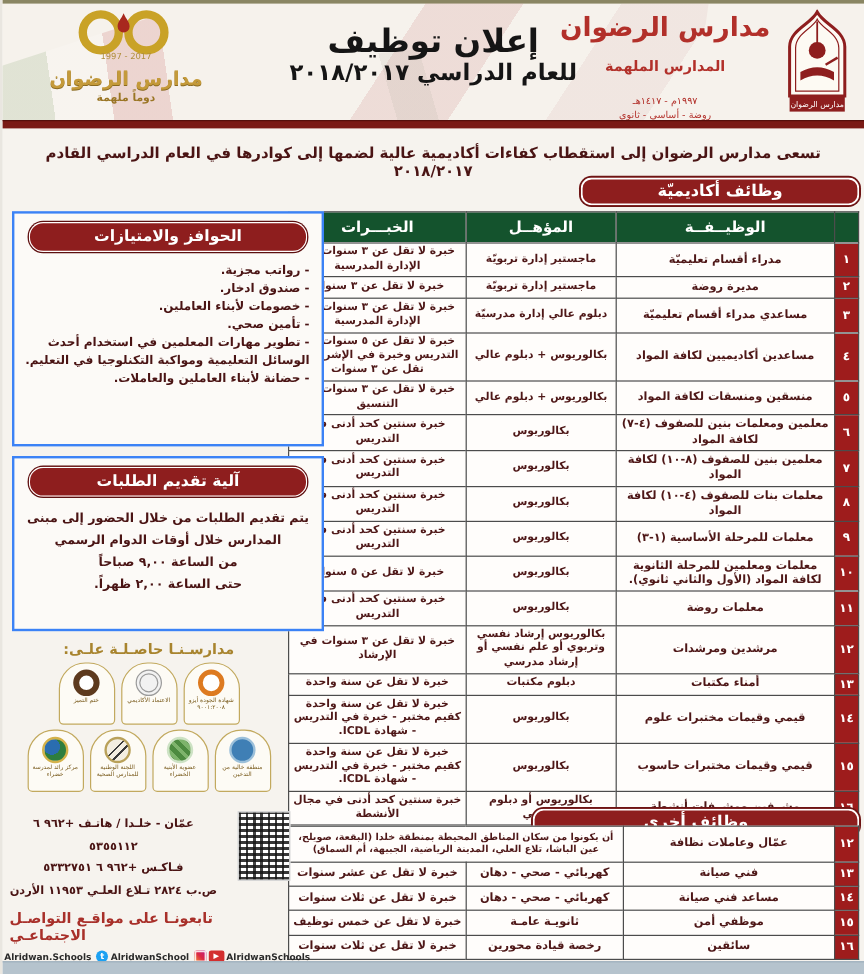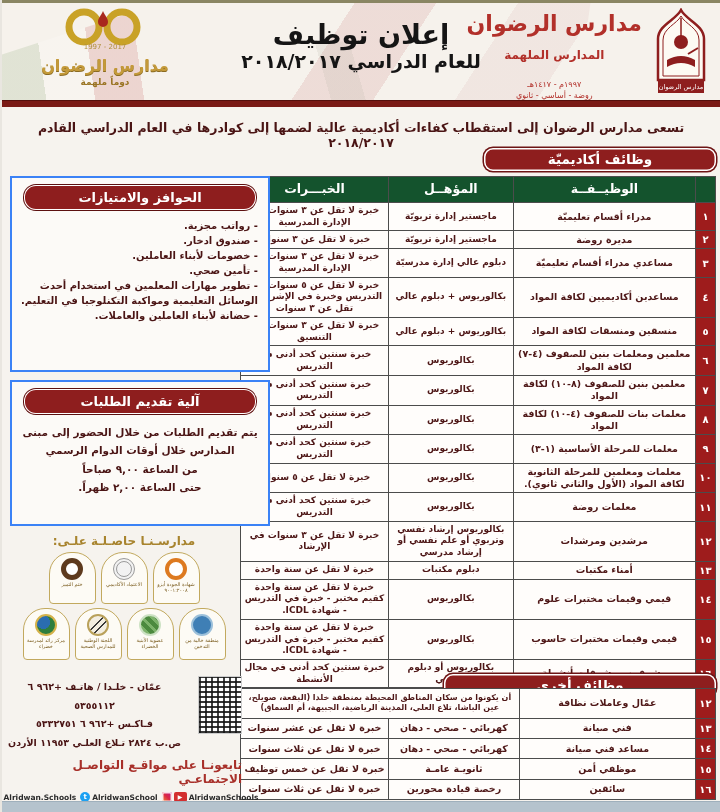--- a/index.html
+++ b/index.html
@@ -85,21 +85,21 @@
   
   .contact{ position:absolute; left:6px; top:676px; width:234px; }
   .contact-top{ display:flex; gap:17px; align-items:flex-start; }
   .qr{ width:44px; height:58px; flex:none; background-color:#fff; border:1px solid #ccc;
        background-image:
          repeating-linear-gradient(0deg, rgba(20,20,20,.85) 0 2px, transparent 2px 5px),
          repeating-linear-gradient(90deg, rgba(20,20,20,.8) 0 2px, transparent 2px 6px),
          repeating-linear-gradient(45deg, rgba(255,255,255,.5) 0 3px, transparent 3px 7px); }
   .contact-lines{ flex:1; text-align:center; padding-top:2px;}
   .contact-lines div{ font-size:9.5px; font-weight:bold; color:#4a1414; line-height:1.95; }
-  .social-title{ text-align:right; color:#a8302a; font-weight:bold; font-size:12px; margin-top:6px; letter-spacing:1px;}
+  .social-title{ text-align:left; color:#a8302a; font-weight:bold; font-size:12px; margin-top:6px; letter-spacing:1px;}
   .social-row{ direction:ltr; display:flex; justify-content:center; align-items:center; gap:4px; margin-top:6px; }
   .social-item{ display:flex; align-items:center; gap:2px; font-size:7.5px; color:#2a2a2a; font-weight:bold;}
   .sicon{ width:10px; height:10px; border-radius:2px; color:#fff; font-size:7px; line-height:10px; text-align:center; flex:none; font-weight:bold;}
   .fb{ background:#3b5998; }
   .tw{ background:#1da1f2; border-radius:50%; }
   .ig{ background:linear-gradient(45deg,#f09433,#dc2743,#bc1888); box-shadow:inset 0 0 0 1.5px rgba(255,255,255,.85); }
   .yt{ background:#d32f2f; width:13px; font-size:6px; }
   .web-line{ text-align:center; font-size:8.5px; font-weight:bold; color:#4a1414; margin-top:4px; }
 
   .footer-strip{ position:absolute; left:0; right:0; bottom:0; height:11px; background:#b5c3cd; border-top:1px solid #9fb0bc;}

